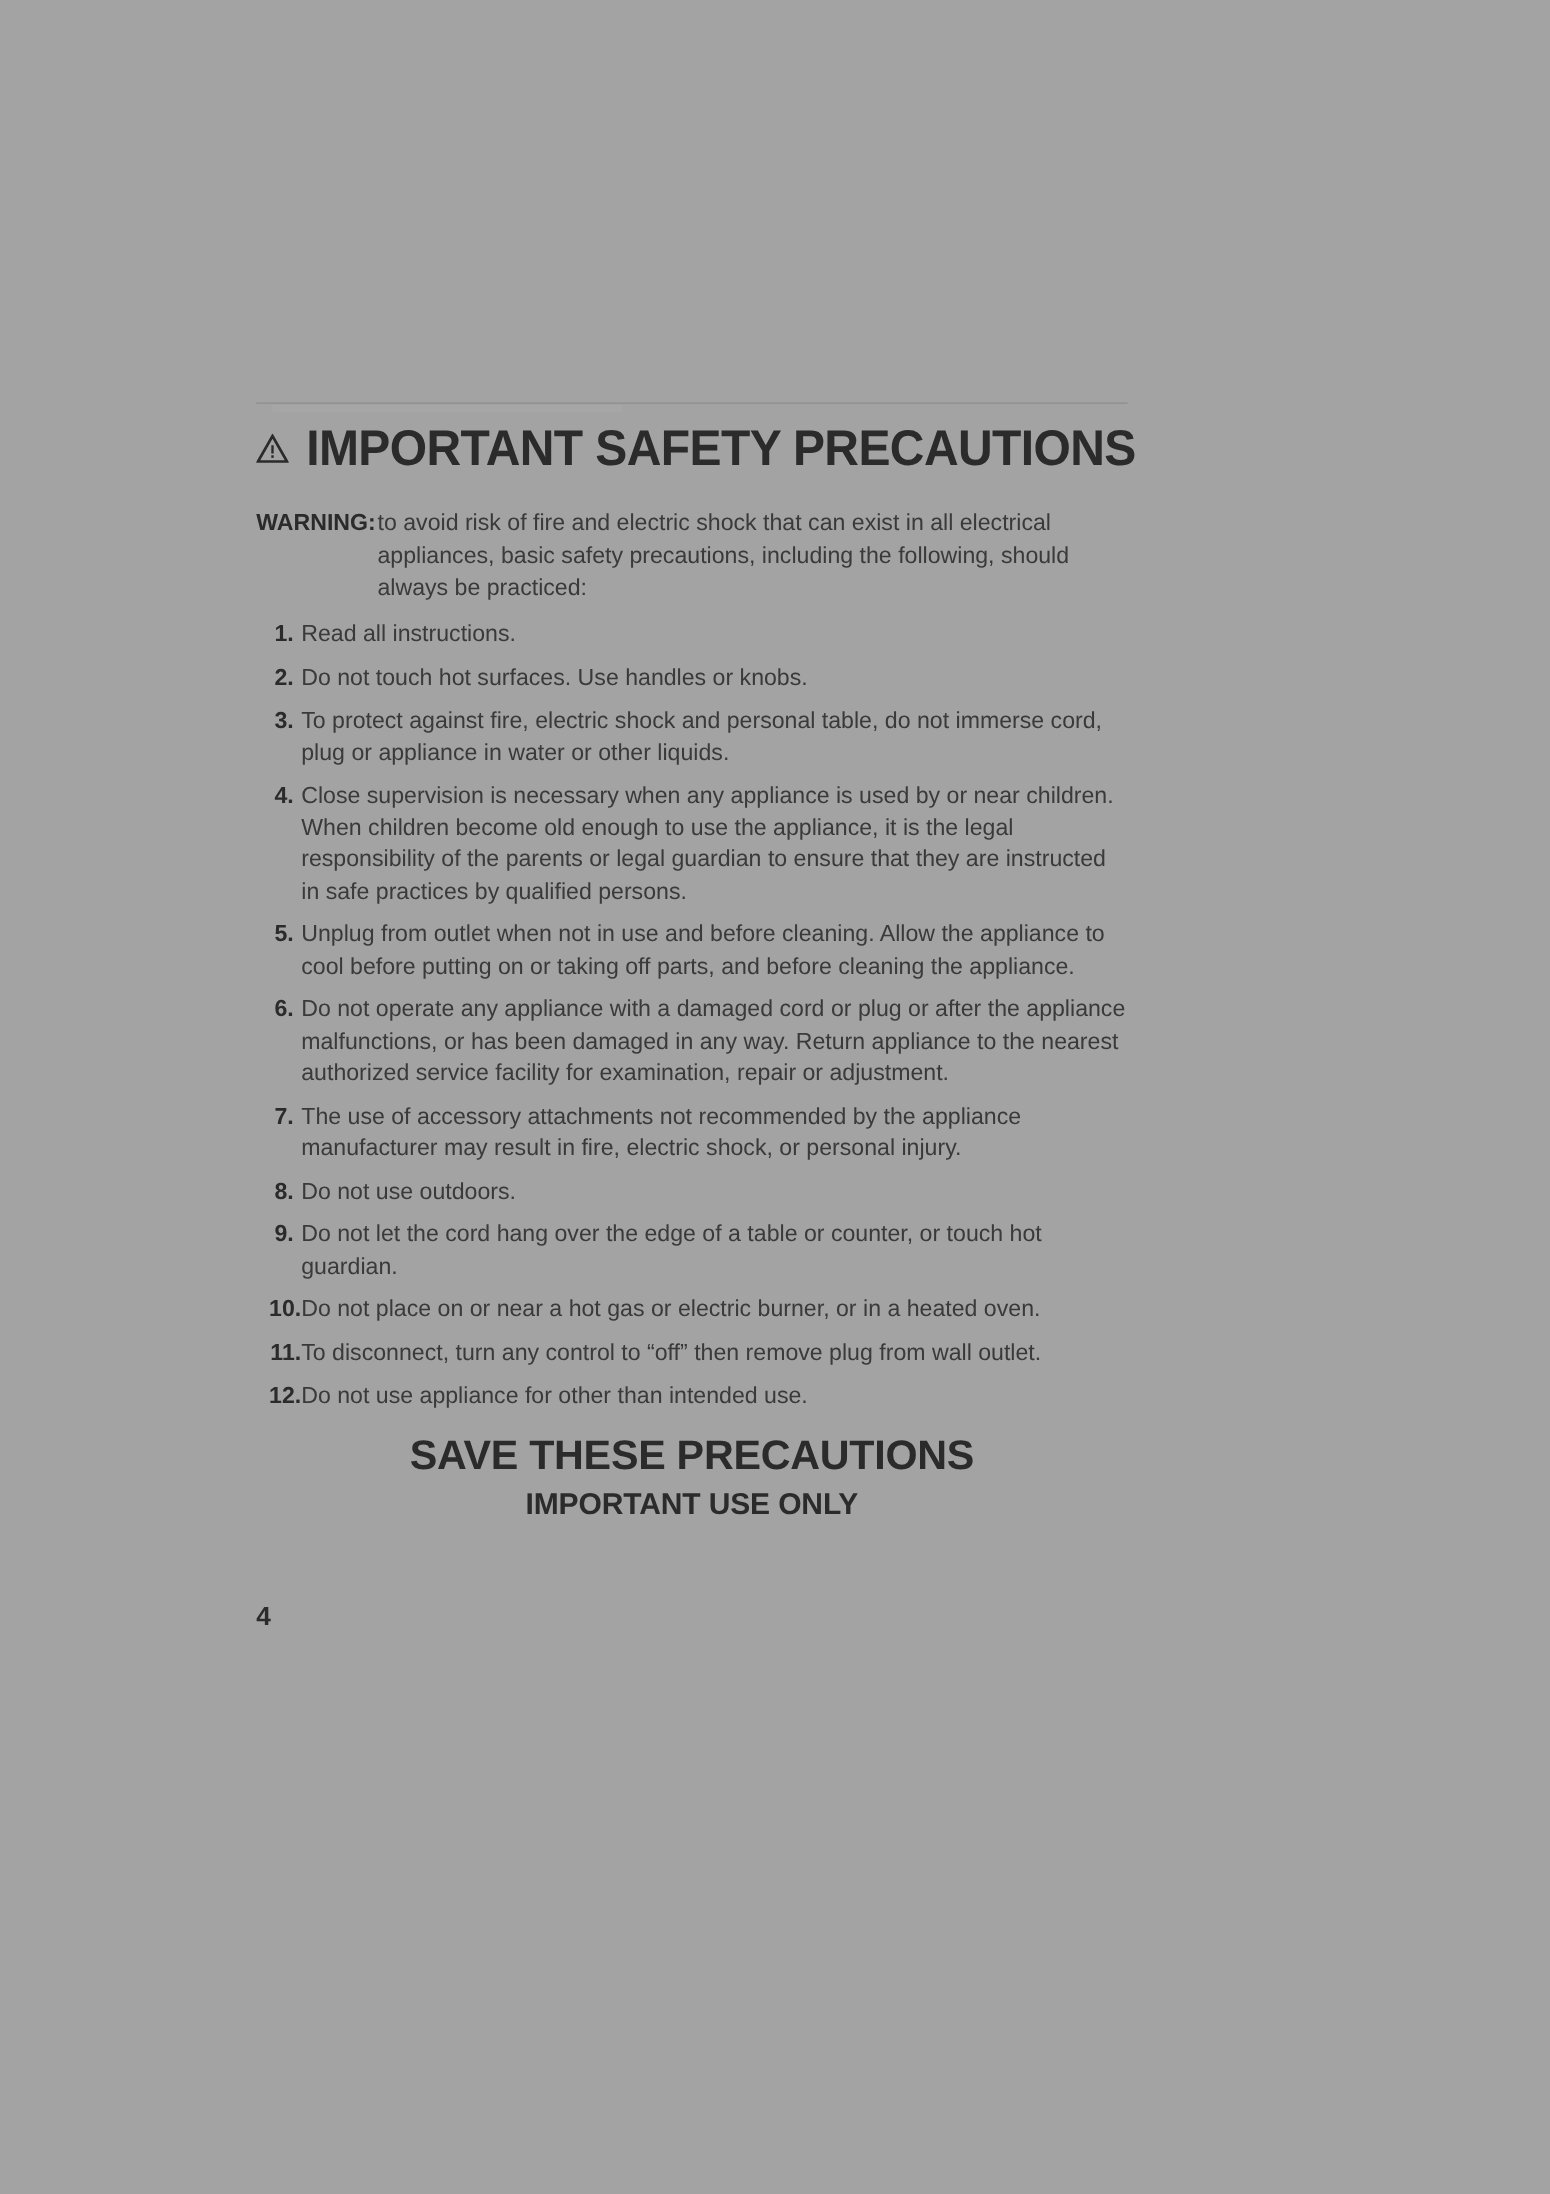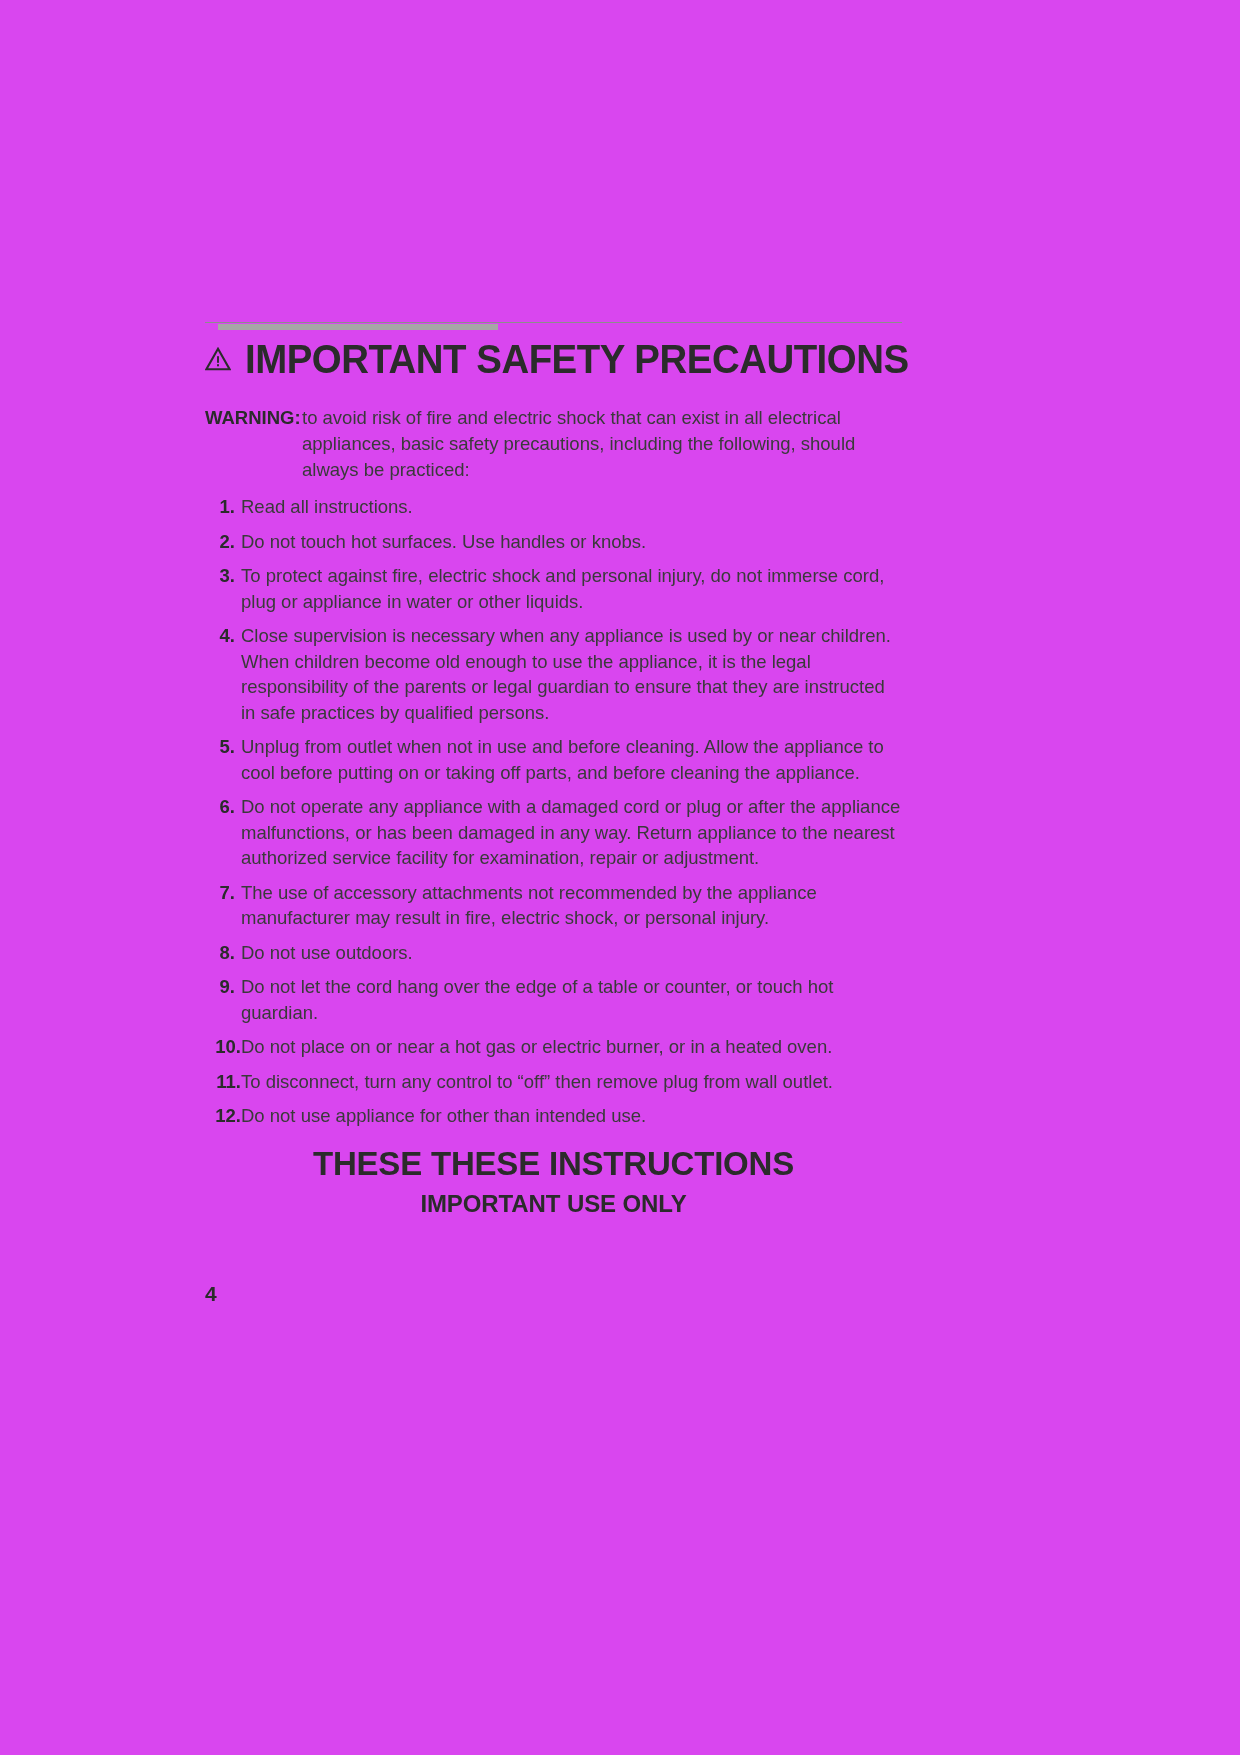--- a/index.html
+++ b/index.html
@@ -15,21 +15,21 @@
     font-family: "Liberation Sans", sans-serif;
     color: #333333;
     overflow: hidden;
   }
 
   .page {
     position: absolute;
     left: 0; top: 0;
     width: 1240px;
     height: 1755px;
-    background: #d946ef;
+    background: #a3a3a3;
   }
 
   
   .content {
     position: absolute;
     left: 205px;
     top: 320px;
     width: 697px;
   }
 
@@ -204,21 +204,21 @@
         <span class="txt">Read all instructions.</span>
       </div>
 
       <div class="list-item single">
         <span class="num">2.</span>
         <span class="txt">Do not touch hot surfaces. Use handles or knobs.</span>
       </div>
 
       <div class="list-item single">
         <span class="num">3.</span>
-        <span class="txt">To protect against fire, electric shock and personal injury, do not immerse cord, plug or appliance in water or other liquids.</span>
+        <span class="txt">To protect against fire, electric shock and personal table, do not immerse cord, plug or appliance in water or other liquids.</span>
       </div>
 
       <div class="list-item single">
         <span class="num">4.</span>
         <span class="txt">Close supervision is necessary when any appliance is used by or near children. When children become old enough to use the appliance, it is the legal responsibility of the parents or legal guardian to ensure that they are instructed in safe practices by qualified persons.</span>
       </div>
 
       <div class="list-item single">
         <span class="num">5.</span>
         <span class="txt">Unplug from outlet when not in use and before cleaning. Allow the appliance to cool before putting on or taking off parts, and before cleaning the appliance.</span>
@@ -255,20 +255,20 @@
       </div>
 
       <div class="list-item double">
         <span class="num">12.</span>
         <span class="txt">Do not use appliance for other than intended use.</span>
       </div>
 
 
     </div>
 
-    <div class="save-line">THESE THESE INSTRUCTIONS</div>
+    <div class="save-line">SAVE THESE PRECAUTIONS</div>
     <div class="household-line">IMPORTANT USE ONLY</div>
 
   </div>
 
   <div class="page-number">4</div>
 
 </div>
 
 </body></html>

